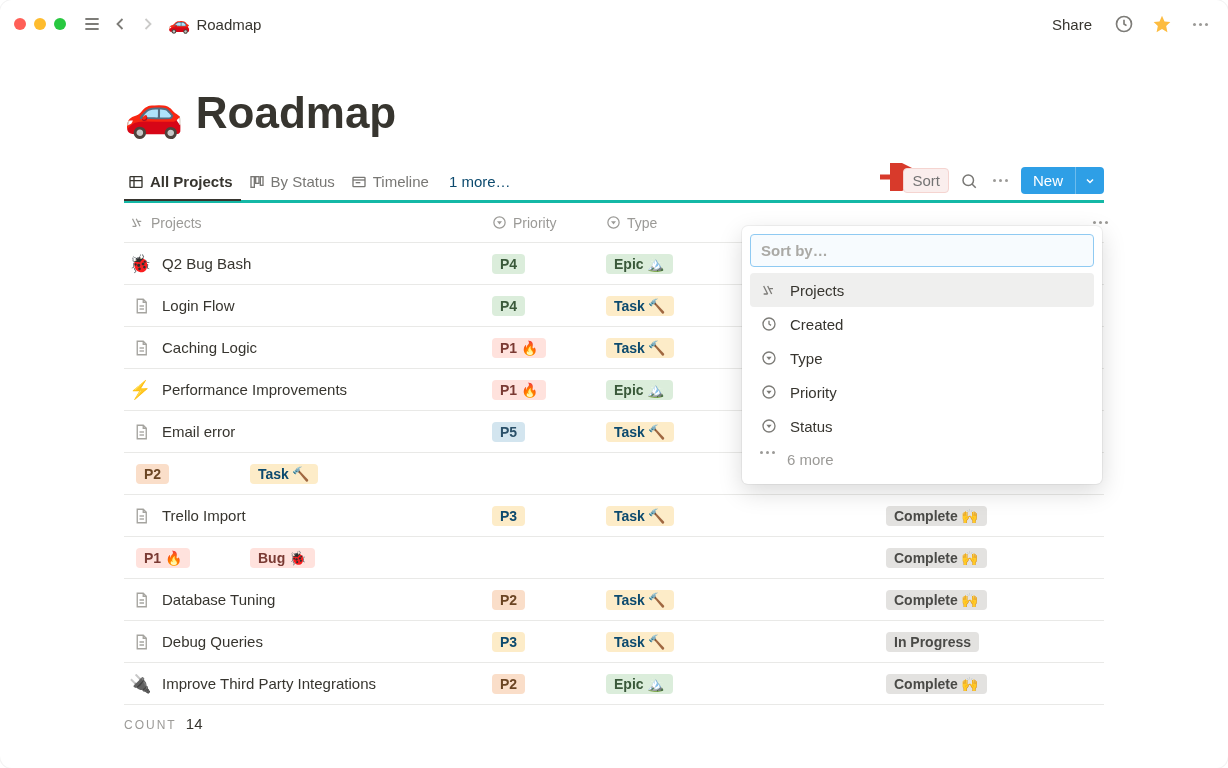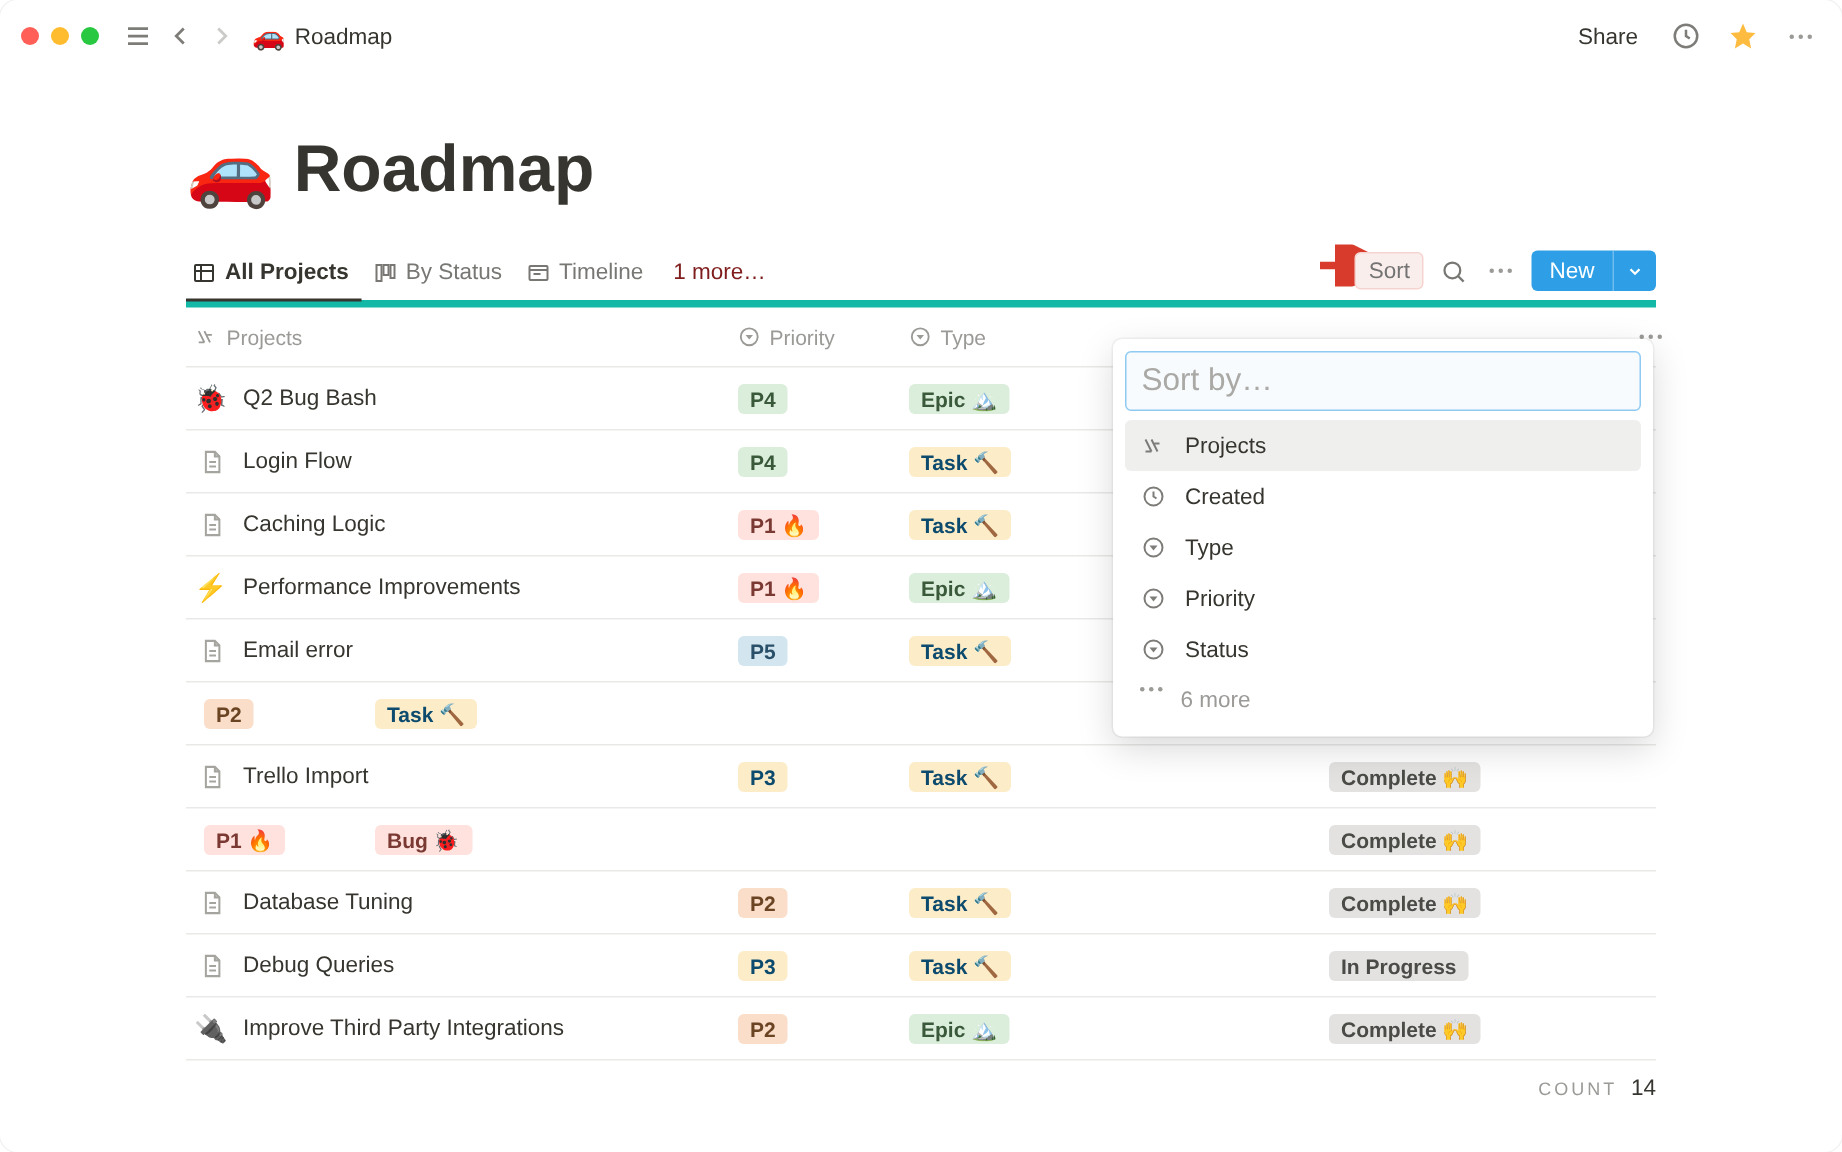--- a/index.html
+++ b/index.html
@@ -19,27 +19,27 @@
 .topbar-right { margin-left: auto; display: flex; align-items: center; gap: 10px; }
 .share-btn { font-size: 15px; cursor: pointer; padding: 4px 8px; }
 .star { color: #fdbc40; }
 
 
 .page { padding: 36px 124px 0 124px; }
 .page-title { display: flex; align-items: center; gap: 12px; font-size: 44px; font-weight: 700; margin-bottom: 24px; }
 .page-title .emoji { font-size: 48px; }
 
 
-.tabs-row { display: flex; align-items: center; border-bottom: 5px solid #14b8a6; position: relative; }
+.tabs-row { display: flex; align-items: center; border-bottom: 3px solid #14b8a6; position: relative; }
 .tabs { display: flex; gap: 4px; }
 .tab { display: flex; align-items: center; gap: 6px; padding: 8px 8px 10px 4px; font-size: 15px; color: #787774; cursor: pointer; position: relative; }
 .tab.active { color: #37352f; font-weight: 600; }
 .tab.active::after { content: ""; position: absolute; left: 0; right: 0; bottom: -1px; height: 2px; background: #37352f; }
 .tab svg { width: 16px; height: 16px; }
-.more-views { color: #7f1d1d; font-size: 15px; padding: 8px 8px 10px 8px; cursor: pointer; }
+.more-views { color: #0c4a6e; font-size: 15px; padding: 8px 8px 10px 8px; cursor: pointer; }
 .tabs-actions { margin-left: auto; display: flex; align-items: center; gap: 8px; padding-bottom: 4px; }
 .sort-btn { font-size: 15px; color: #737373; padding: 3px 8px; border-radius: 4px; cursor: pointer; background: #faeeed; border: 1px solid #f5d4d0; position: relative; }
 .action-icon { width: 24px; height: 24px; display:flex; align-items:center; justify-content:center; color:#787774; cursor:pointer; }
 .action-icon svg { width: 18px; height: 18px; }
 .new-btn { display: flex; align-items: stretch; background: #2e9fe6; color: #fff; border-radius: 4px; overflow: hidden; font-size: 15px; cursor: pointer; }
 .new-btn .label { padding: 5px 12px; font-weight: 500; }
 .new-btn .caret { padding: 5px 8px; border-left: 1px solid rgba(255,255,255,0.3); display:flex; align-items:center; }
 .new-btn .caret svg { width: 12px; height: 12px; }
 
 
@@ -64,26 +64,26 @@
 .row-title { font-size: 15px; font-weight: 500; }
 .tag { display: inline-flex; align-items:center; gap:4px; padding: 2px 8px; border-radius: 4px; font-size: 14px; font-weight: bold; }
 .tag.green { background: #dbeddb; color:#3a593a; }
 .tag.greenlt { background: #dbeddb; color:#3a593a; }
 .tag.red { background: #ffe2dd; color:#7a3a33; }
 .tag.redstrong { background: #ffe2dd; color:#7a3a33; }
 .tag.yellow { background: #fdecc8; color:#0c4a6e; }
 .tag.orange { background: #fadec9; color:#6b4523;text-align:center; }
 .tag.blue { background: #d3e5ef; color:#2a5069; }
 .tag.grey { background: #e3e2e0; color:#4a4a47; }
-.count-row { text-align: right; padding: 10px 0; font-size: 12px; color: #9b9a97; letter-spacing: 2px; }
+.count-row { text-align: left; padding: 10px 0; font-size: 12px; color: #9b9a97; letter-spacing: 2px; }
 .count-row .num { font-size: 15px; letter-spacing: 0; color:#37352f; margin-left:4px; }
 
 
 .popover { position: absolute; right: 126px; top: 226px; width: 360px; background: #fff; border-radius: 6px; box-shadow: 0 0 0 1px rgba(15,15,15,0.05), 0 8px 24px rgba(0,0,0,0.15); padding: 8px; z-index: 50; }
-.popover input { width: 100%; padding: 7px 10px; font-size: 21px; border: 1.5px solid #8fcaf2; border-radius: 4px; outline: none; background:#f7fbfe; }
+.popover input { width: 100%; padding: 7px 10px; font-size: 15px; border: 1.5px solid #8fcaf2; border-radius: 4px; outline: none; background:#f7fbfe;font-weight:bold; }
 .popover input::placeholder { color: #aaa9a5; }
 .pop-list { margin-top: 6px; }
 .pop-item { display: flex; align-items: center; gap: 12px; padding: 8px 10px; border-radius: 4px; cursor: pointer; font-size: 15px; color:#37352f; }
 .pop-item.hover { background: #efefee; }
 .pop-item .pico { width: 18px; height: 18px; color:#7d7c78; display:flex; align-items:center; justify-content:center; }
 .pop-item .pico svg { width: 16px; height: 16px; }
 .pop-more { display:flex; align-items:flex-start; gap: 12px; padding: 8px 10px; color:#9b9a97; font-size: 15px; cursor:pointer; }
 
 .dots-h { display:flex; gap:3px; }
 .dots-h span { width:3px; height:3px; background:#9b9a97; border-radius:50%; }

